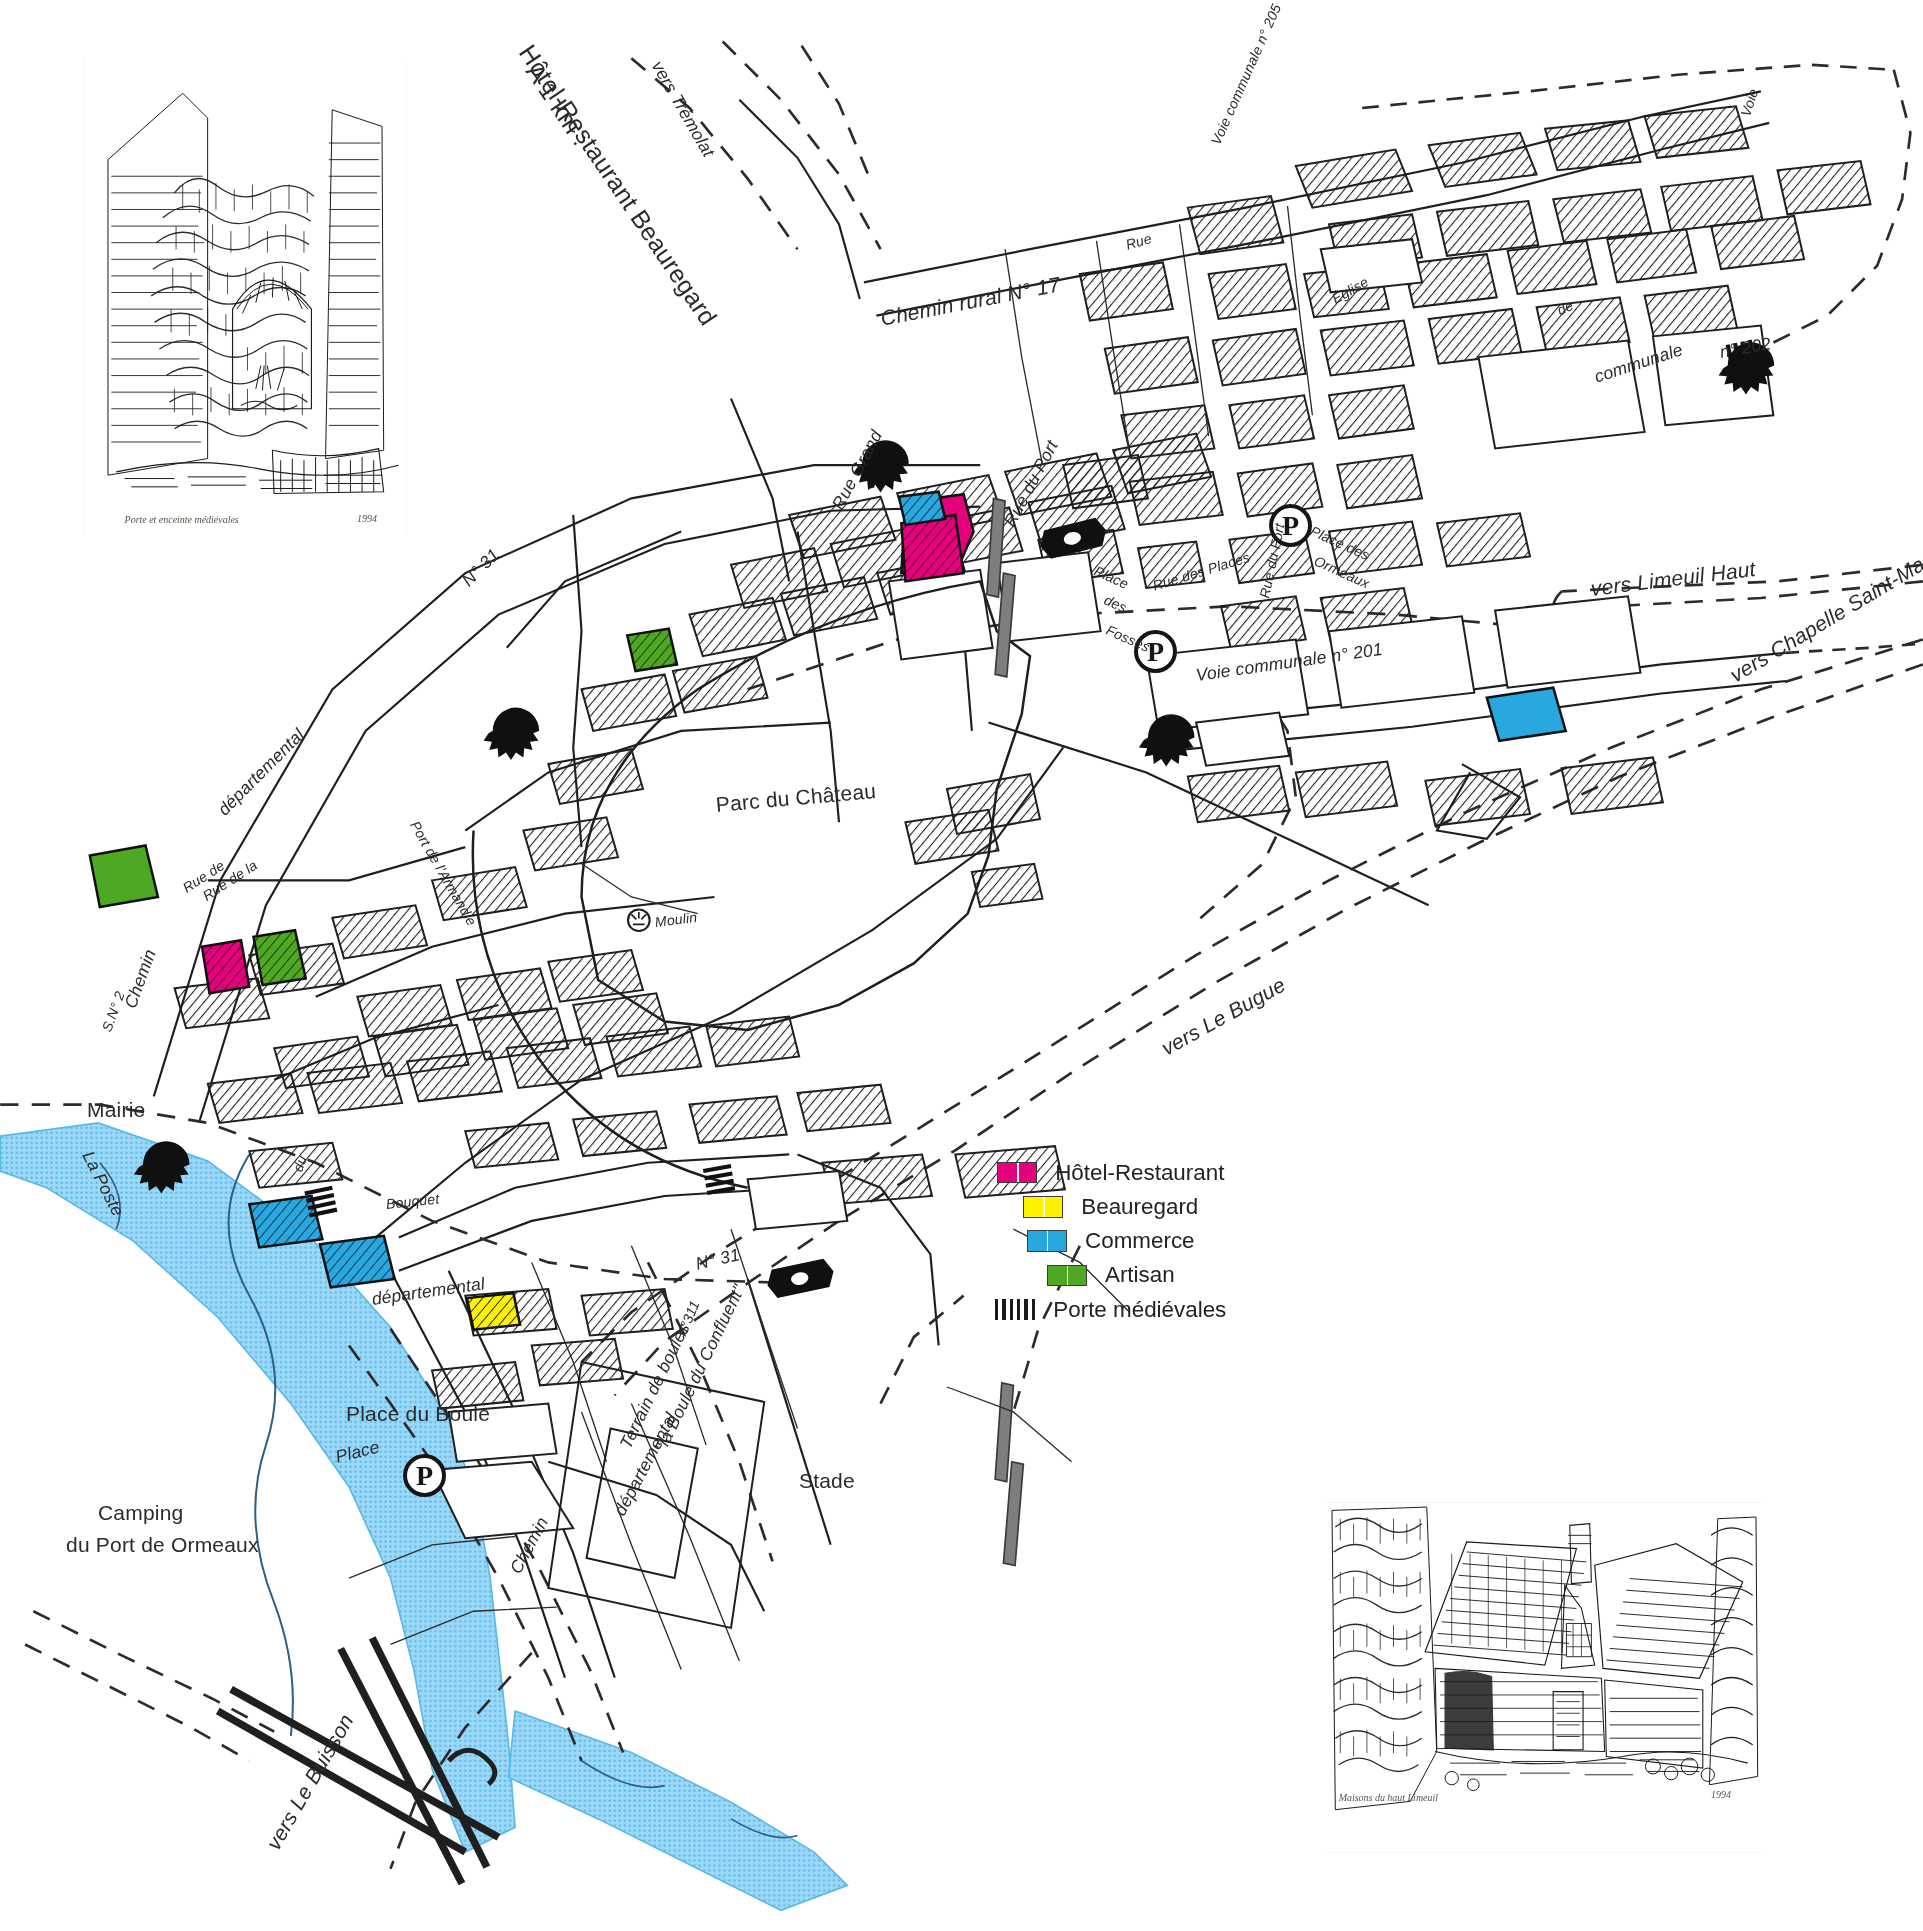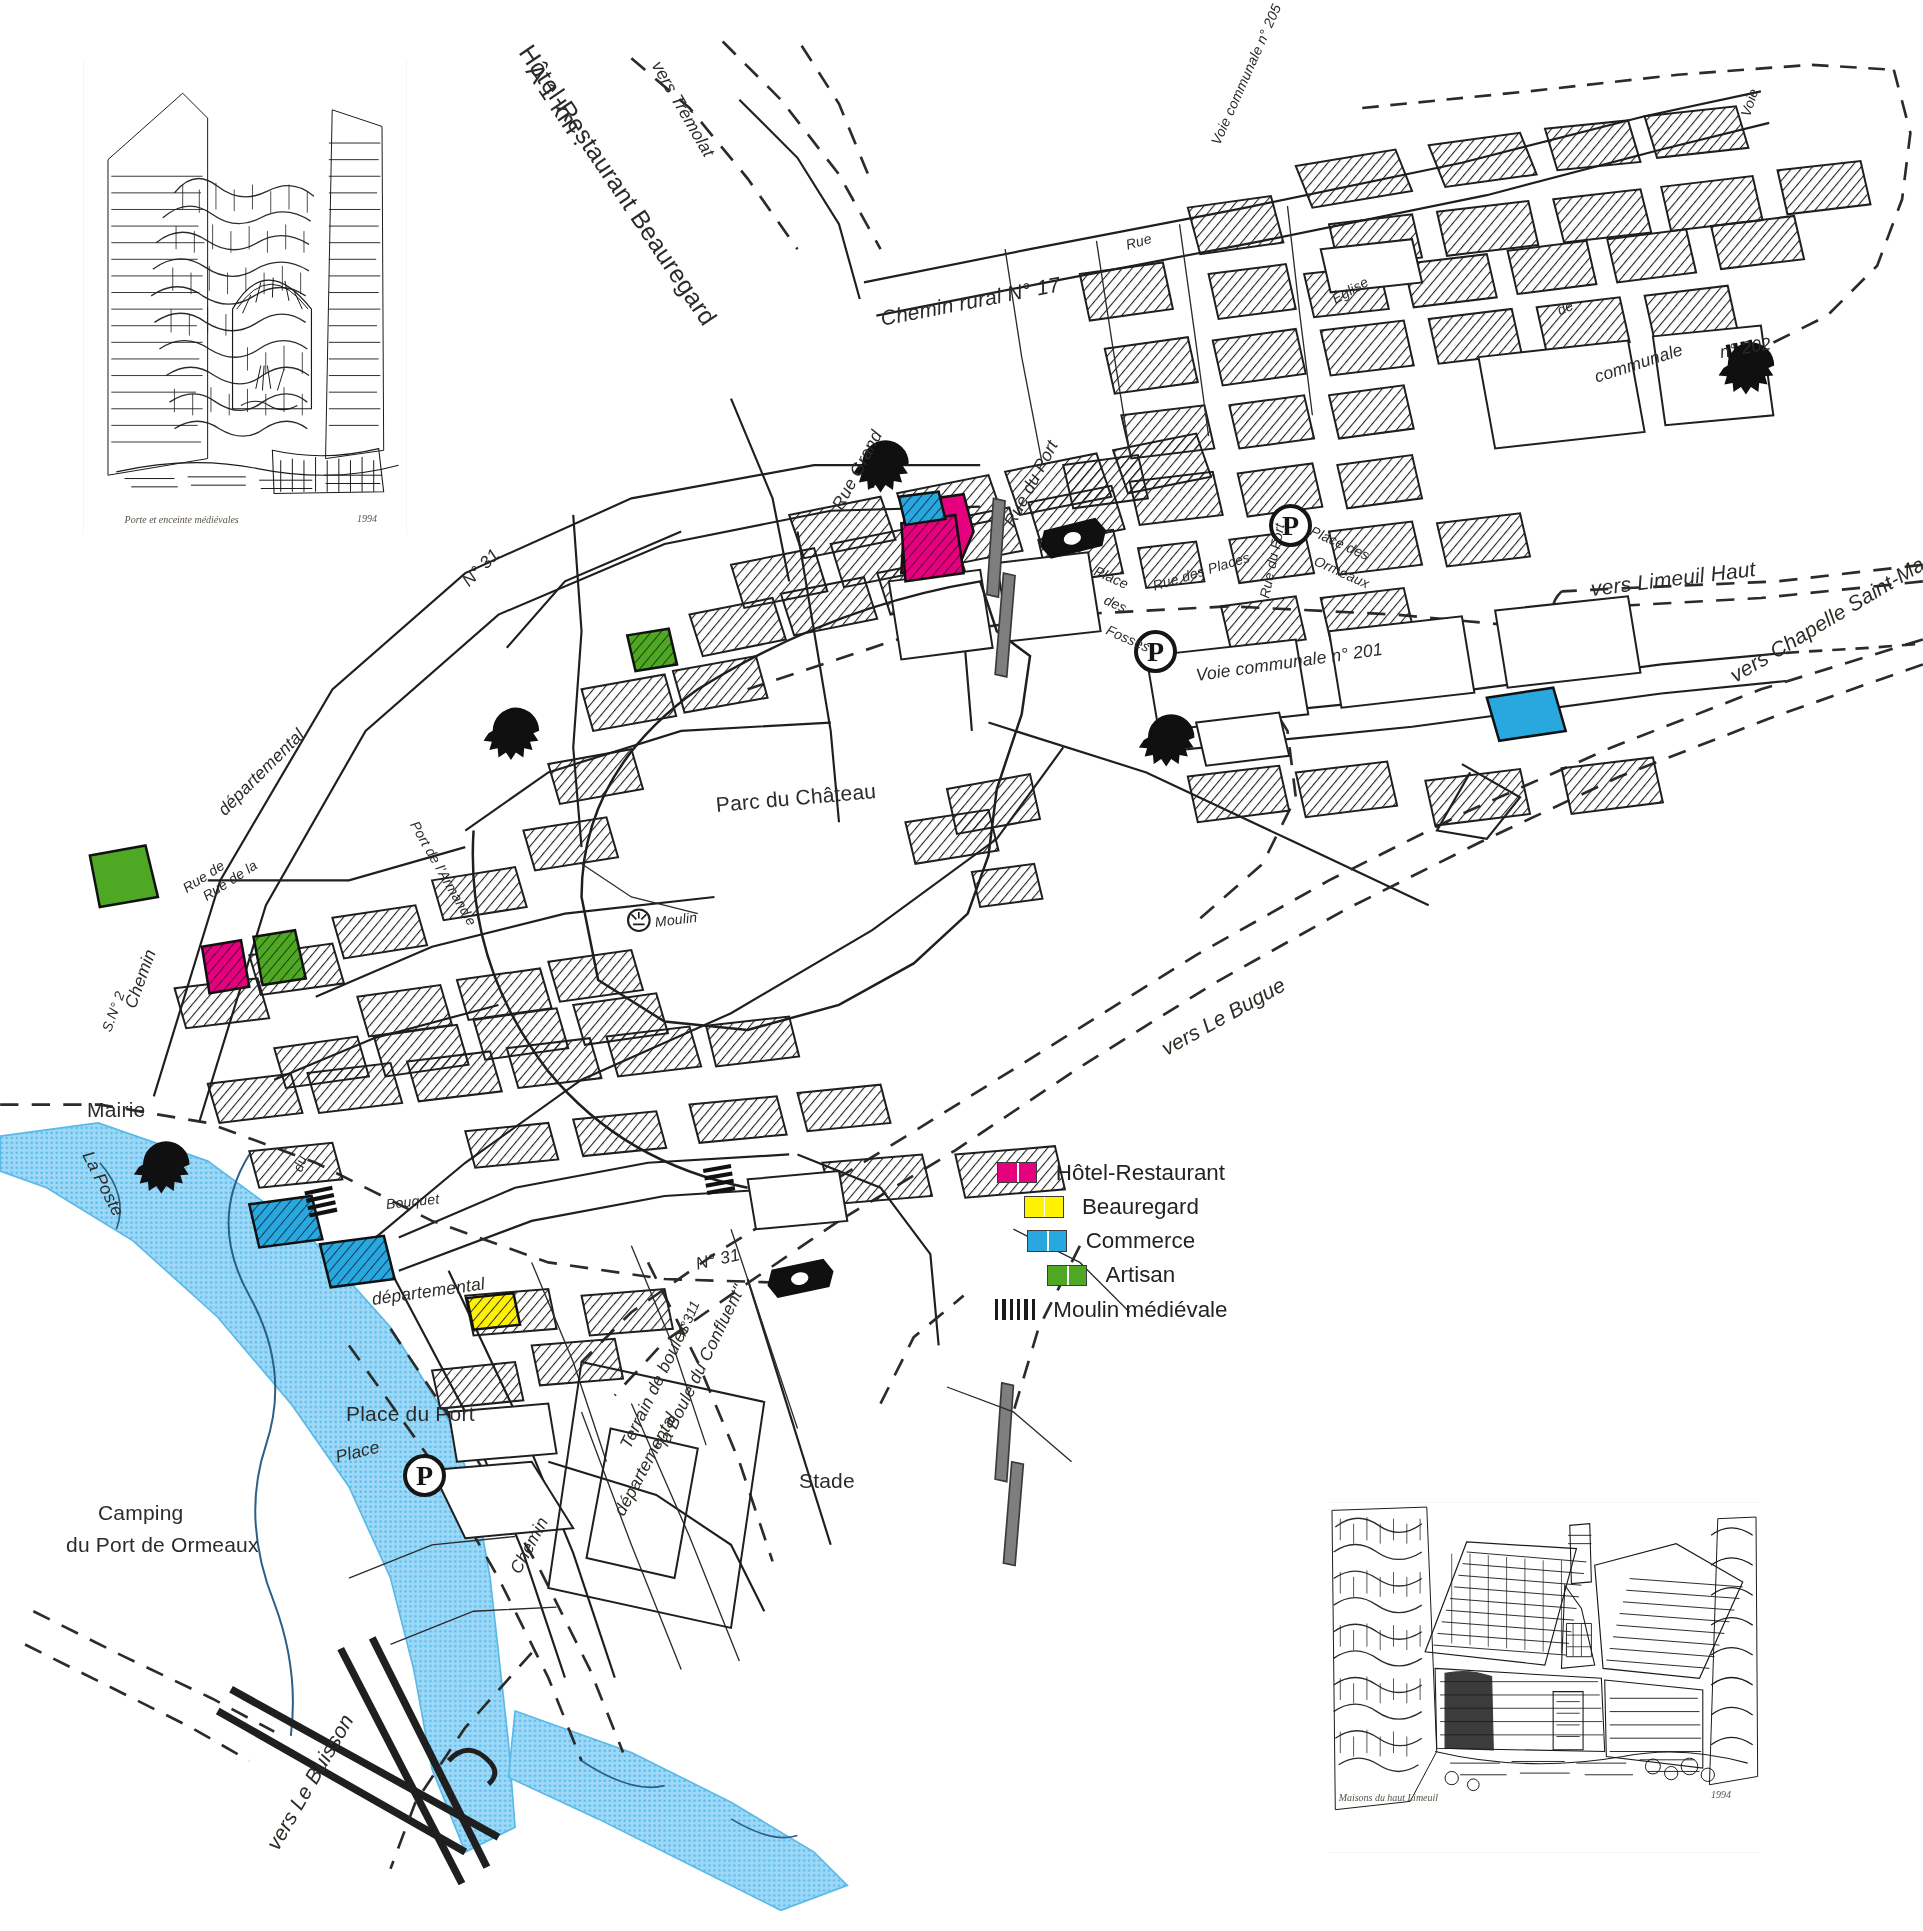--- a/index.html
+++ b/index.html
@@ -552,21 +552,21 @@
 
   <div class="lbl mid" style="left:716px;top:793px;transform:rotate(-5deg);">Parc du Château</div>
   <div class="lbl xs hand" style="left:655px;top:914px;transform:rotate(-7deg);">Moulin</div>
   <div class="lbl xs hand" style="left:1311px;top:522px;transform:rotate(24deg);">Place des</div>
   <div class="lbl xs hand" style="left:1315px;top:552px;transform:rotate(24deg);">Ormeaux</div>
   <div class="lbl xs hand" style="left:1095px;top:562px;transform:rotate(24deg);">Place</div>
   <div class="lbl xs hand" style="left:1105px;top:591px;transform:rotate(24deg);">des</div>
   <div class="lbl xs hand" style="left:1107px;top:621px;transform:rotate(24deg);">Fosses</div>
   <div class="lbl mid" style="left:87px;top:1098px;">Mairie</div>
   <div class="lbl sm hand" style="left:87px;top:1142px;transform:rotate(63deg);">La Poste</div>
-  <div class="lbl mid" style="left:346px;top:1402px;">Place du Port</div>
+  <div class="lbl mid" style="left:346px;top:1402px;">Place du Boule</div>
   <div class="lbl sm hand" style="left:336px;top:1447px;transform:rotate(-14deg);">Place</div>
   <div class="lbl mid" style="left:98px;top:1501px;">Camping</div>
   <div class="lbl mid" style="left:66px;top:1533px;">du Port de Ormeaux</div>
   <div class="lbl mid" style="left:799px;top:1469px;">Stade</div>
   <div class="lbl sm hand" style="left:625px;top:1437px;transform:rotate(-64deg);">Terrain de boules</div>
   <div class="lbl sm hand" style="left:660px;top:1440px;transform:rotate(-64deg);">"la Boule du Confluent"</div>
 
   <div class="lbl mid hand" style="left:881px;top:307px;transform:rotate(-11deg);">Chemin    rural N° 17</div>
   <div class="lbl sm hand" style="left:221px;top:802px;transform:rotate(-45deg);">départemental</div>
   <div class="lbl sm hand" style="left:465px;top:573px;transform:rotate(-45deg);">N° 31</div>
@@ -614,18 +614,18 @@
     </div>
     <div class="leg-row">
       <span class="leg-porte">
         <i></i>
           <i></i>
           <i></i>
           <i></i>
           <i></i>
           <i></i>
       </span>
-      <span class="leg-text">Moulin médiévale</span>
+      <span class="leg-text">Porte médiévales</span>
     </div>
   </div>
 
 </div>
 
 
 </body></html>

